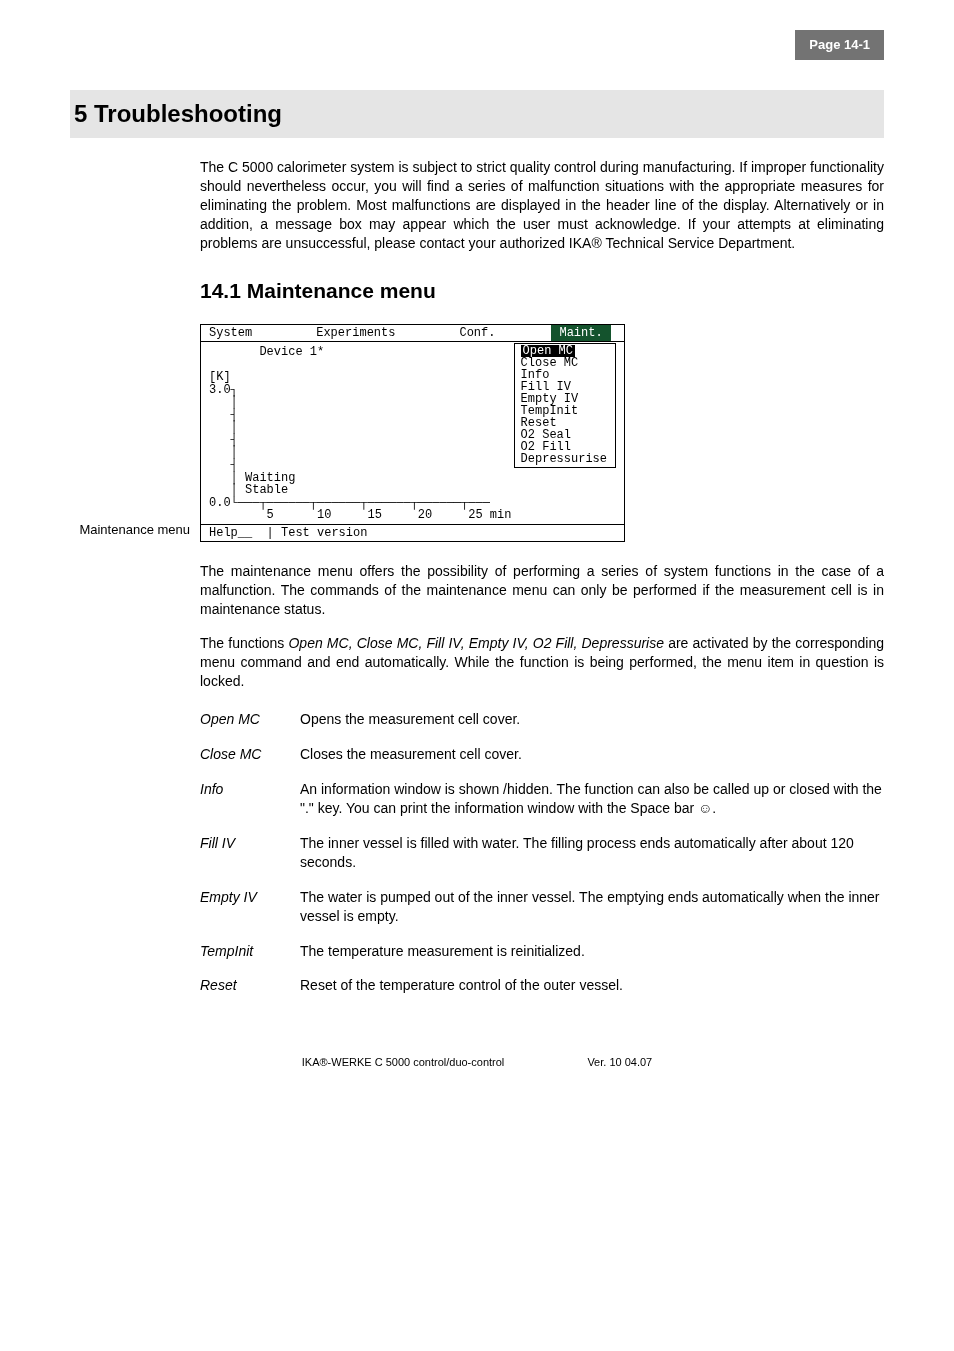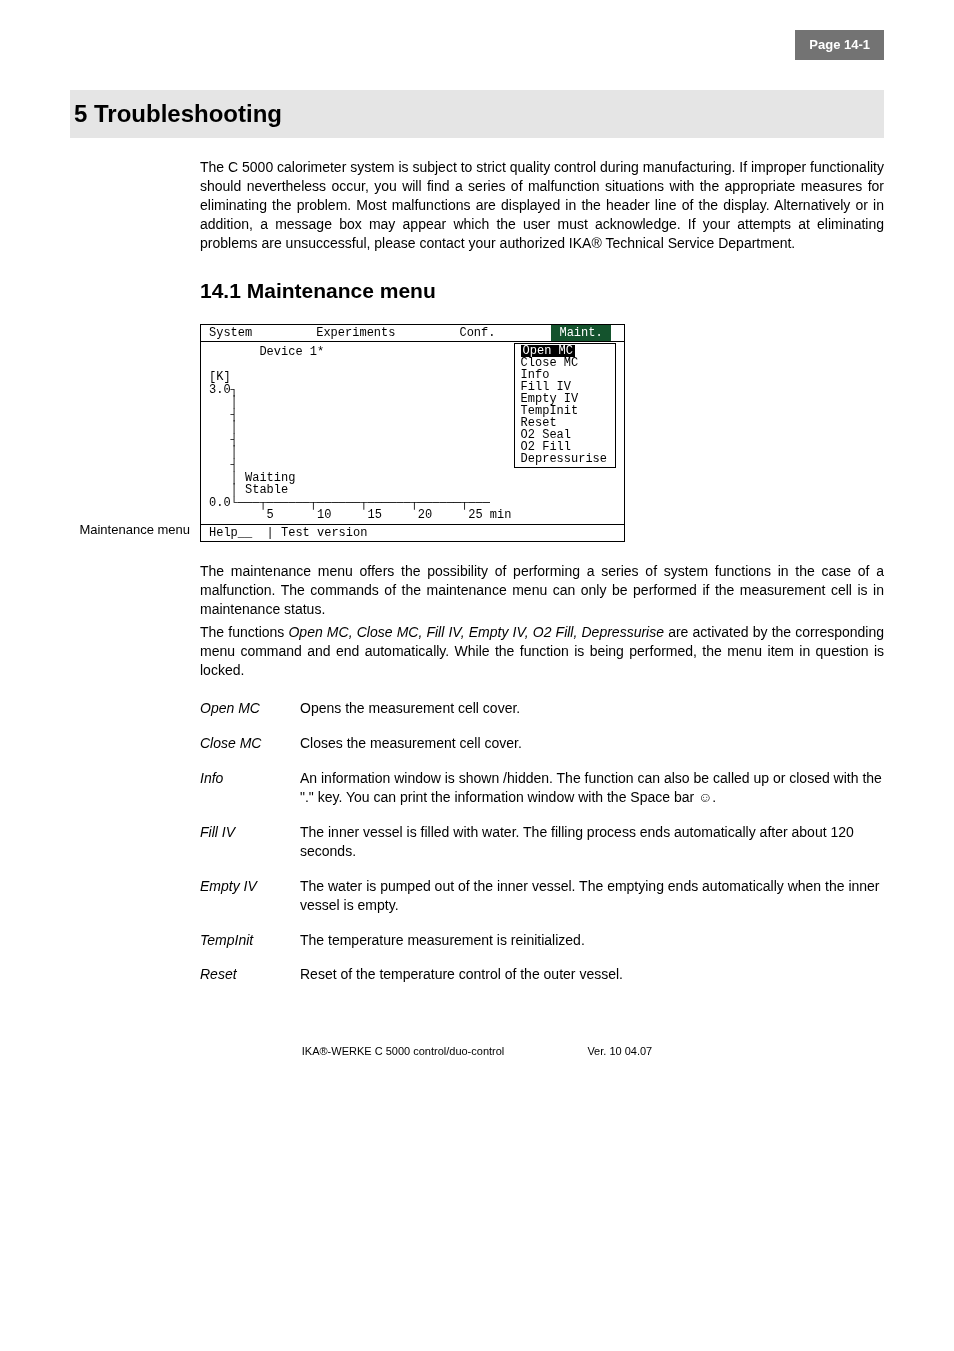--- a/index.html
+++ b/index.html
@@ -97,21 +97,21 @@
     line-height: 1.05;
     min-height: 170px;
   }
   .statusbar {
     border-top: 1px solid #000;
     padding: 2px 8px;
     white-space: pre;
   }
   .para {
     text-align: justify;
-    margin-bottom: 4px;
+    margin-bottom: 15px;
   }
   .para2 {
     text-align: justify;
     margin-bottom: 20px;
   }
   .def-list {
     margin-top: 8px;
   }
   .def-row {
     display: flex;

